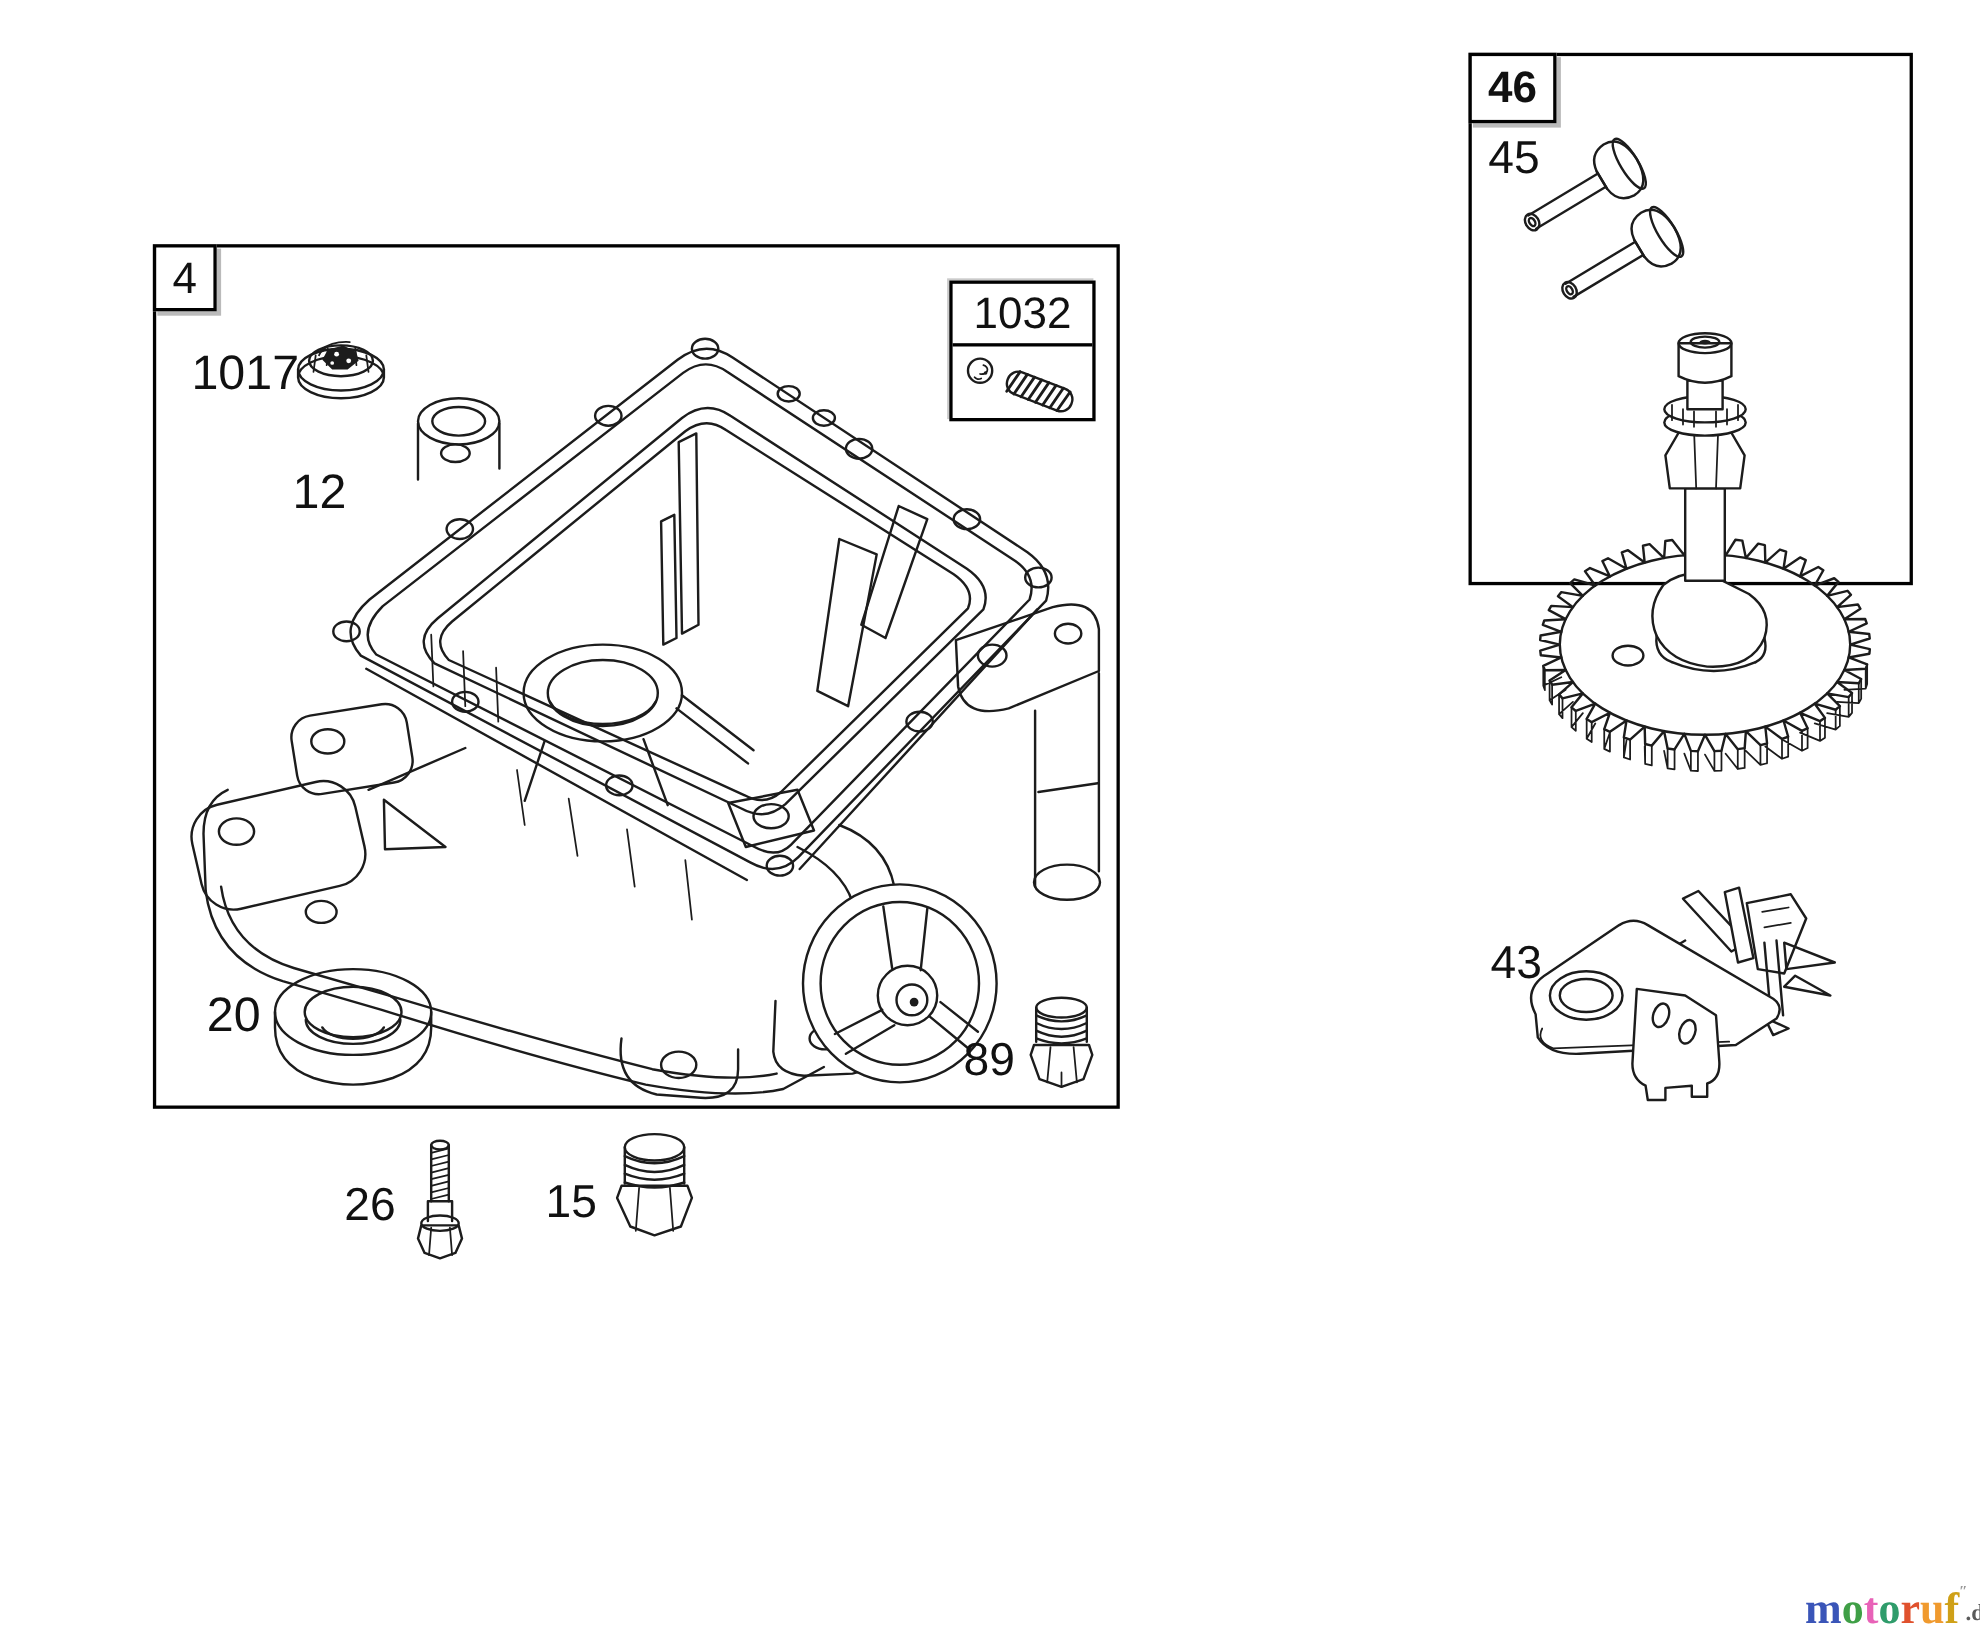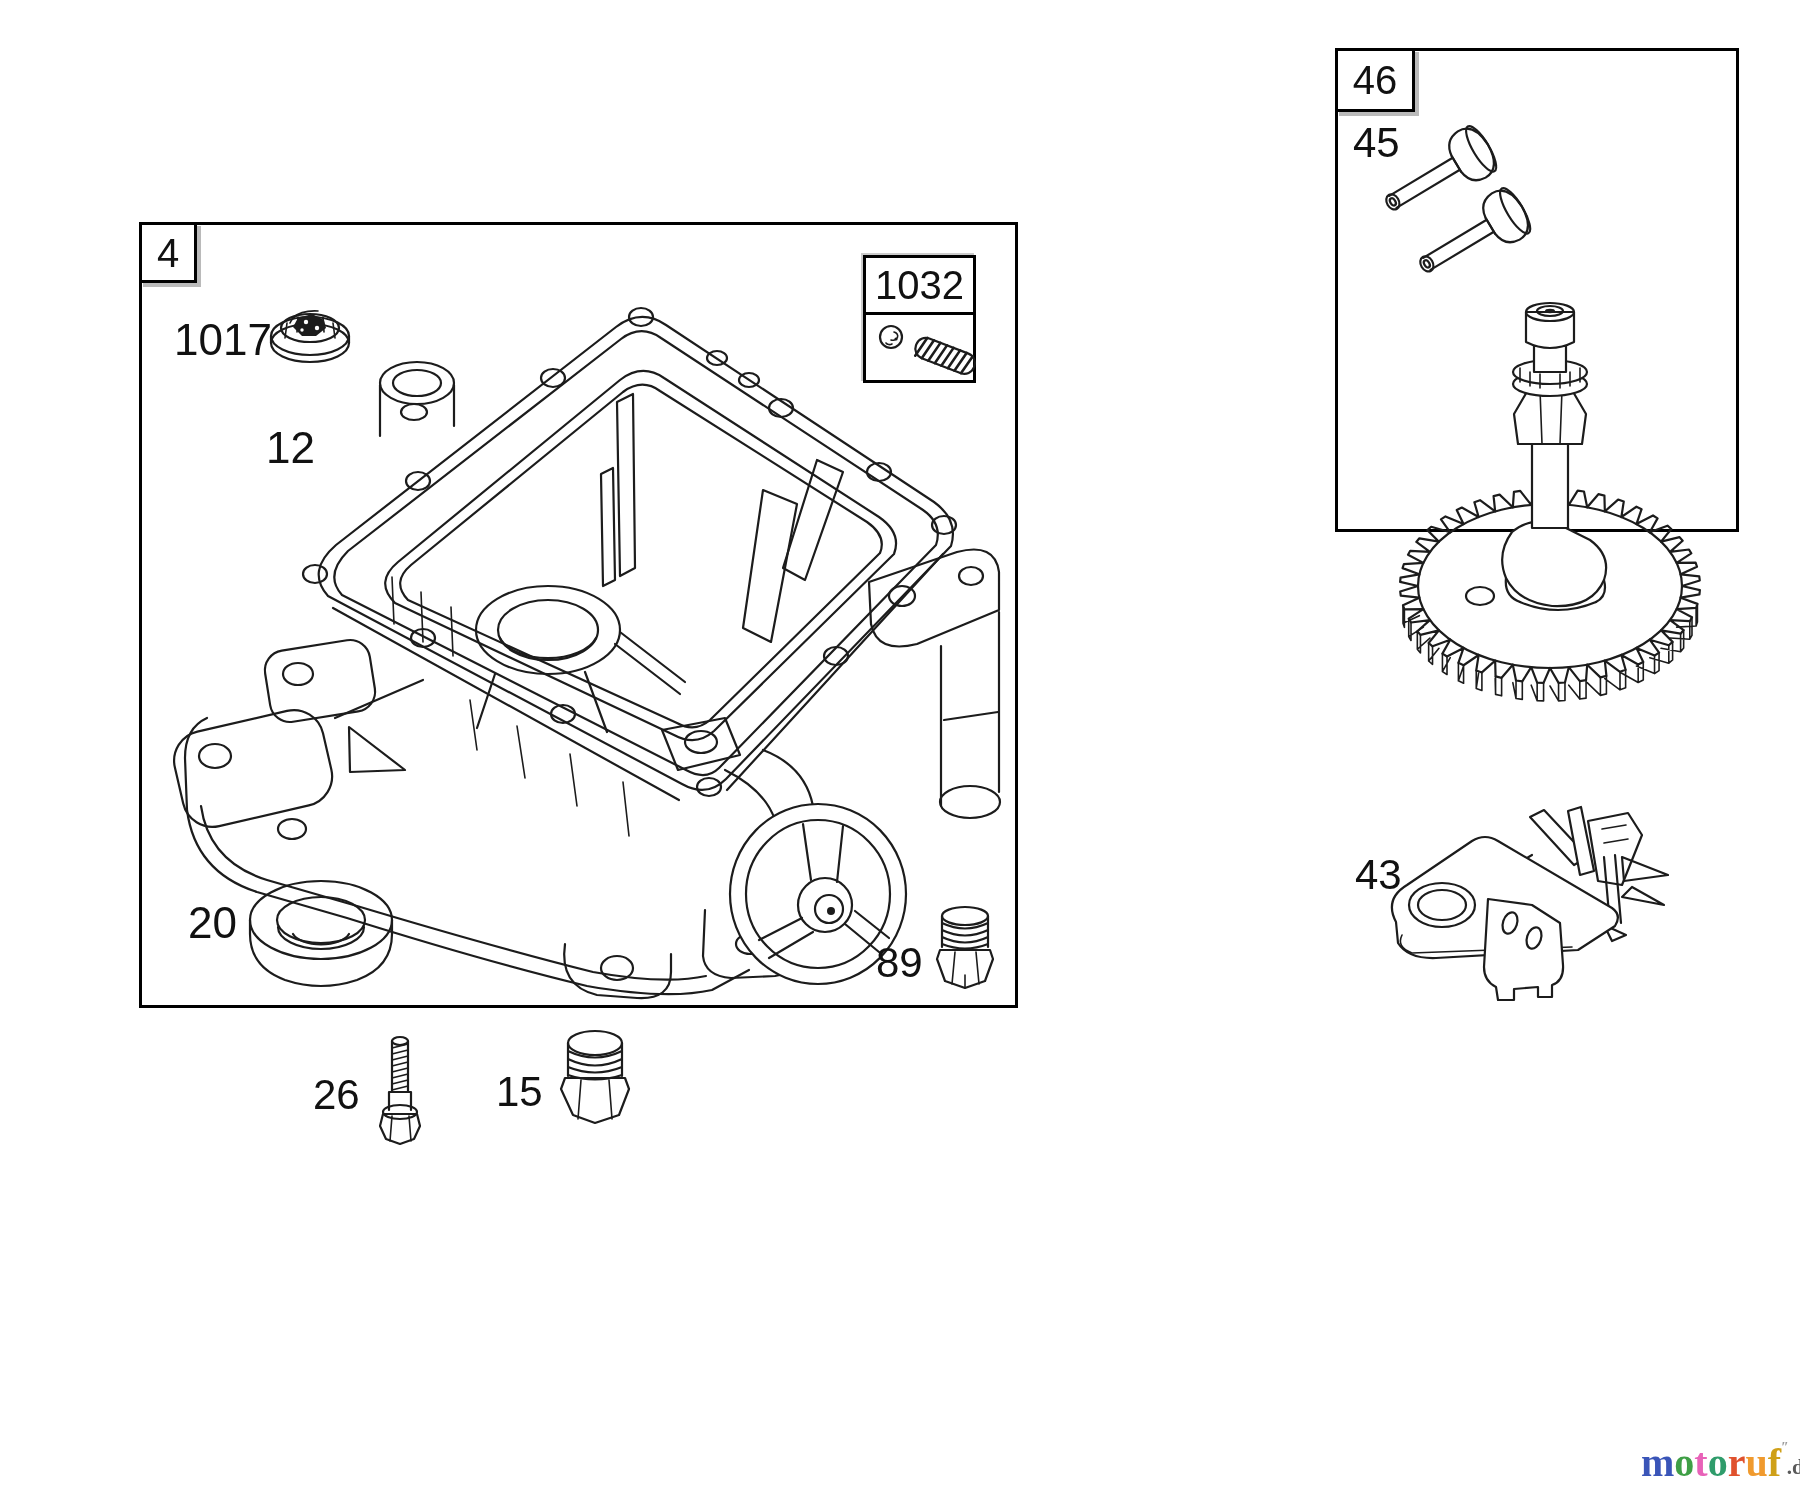--- a/index.html
+++ b/index.html
@@ -147,21 +147,21 @@
       </g>
       <ellipse cx="660" cy="655" rx="27" ry="27"></ellipse>
       <ellipse cx="664" cy="659" rx="14" ry="14"></ellipse>
       <circle cx="666" cy="661" r="4" fill="#1c1c1c" stroke="none"></circle>
       <path d="M646 630 L638 574 M672 632 L678 576"></path>
       <path d="M637 668 L594 690 M648 682 L604 708"></path>
       <path d="M680 674 L714 702 M690 661 L724 688"></path>
     </g>
   </svg>
 
-  <div class="inset-box" style="left:863px;top:255px;width:113px;height:128px;">
+  <div class="inset-box" style="left:863px;top:255px;width:133px;height:128px;">
     <div class="inset-head">
       <span>1032</span>
     </div>
   </div>
   <svg style="left:866px;top:316px;" width="115" height="64" viewBox="0 0 115 64">
     <g class="lineart">
       <circle cx="25" cy="21" r="11"></circle>
       <path class="thin" d="M28 16 a5 4 0 1 1 -3 8 M20 27 a4 3 0 0 0 6 1"></path>
       <circle cx="30" cy="23" r="1.6" fill="#1c1c1c" stroke="none"></circle>
       <g transform="rotate(21 78 40)">
@@ -210,21 +210,21 @@
   <svg style="left:556px;top:1028px;" width="80" height="104" viewBox="0 0 80 104">
     <g class="lineart">
       <ellipse cx="39" cy="15" rx="27" ry="12"></ellipse>
       <path d="M12 15 L12 48 M66 15 L66 48"></path>
       <path d="M12 23 Q39 36 66 23 M12 31 Q39 44 66 31 M12 39 Q39 50 66 39 M12 47 Q39 56 66 47"></path>
       <path d="M9 50 L69 50 L73 61 L63 87 L39 95 L17 87 L5 61 Z"></path>
       <path class="thin" d="M25 52 L22 91 M53 52 L56 91"></path>
     </g>
   </svg>
 
-  <div class="frame" style="left:1335px;top:48px;width:404px;height:484px;">
+  <div class="frame" style="left:1335px;top:48px;width:404px;height:484px;font-weight:bold;">
     <div class="frame-tag" style="width:74px;height:58px;">
       <span>46</span>
     </div>
   </div>
 
   <span class="plabel small" style="left:1353px;top:122px;">45</span>
   <svg style="left:1368px;top:138px;" width="175" height="150" viewBox="0 0 175 150">
     <g class="lineart">
       <g transform="translate(18,68) rotate(-31)">
         <path d="M8 -7 L82 -7 M8 7 L82 7"></path>

